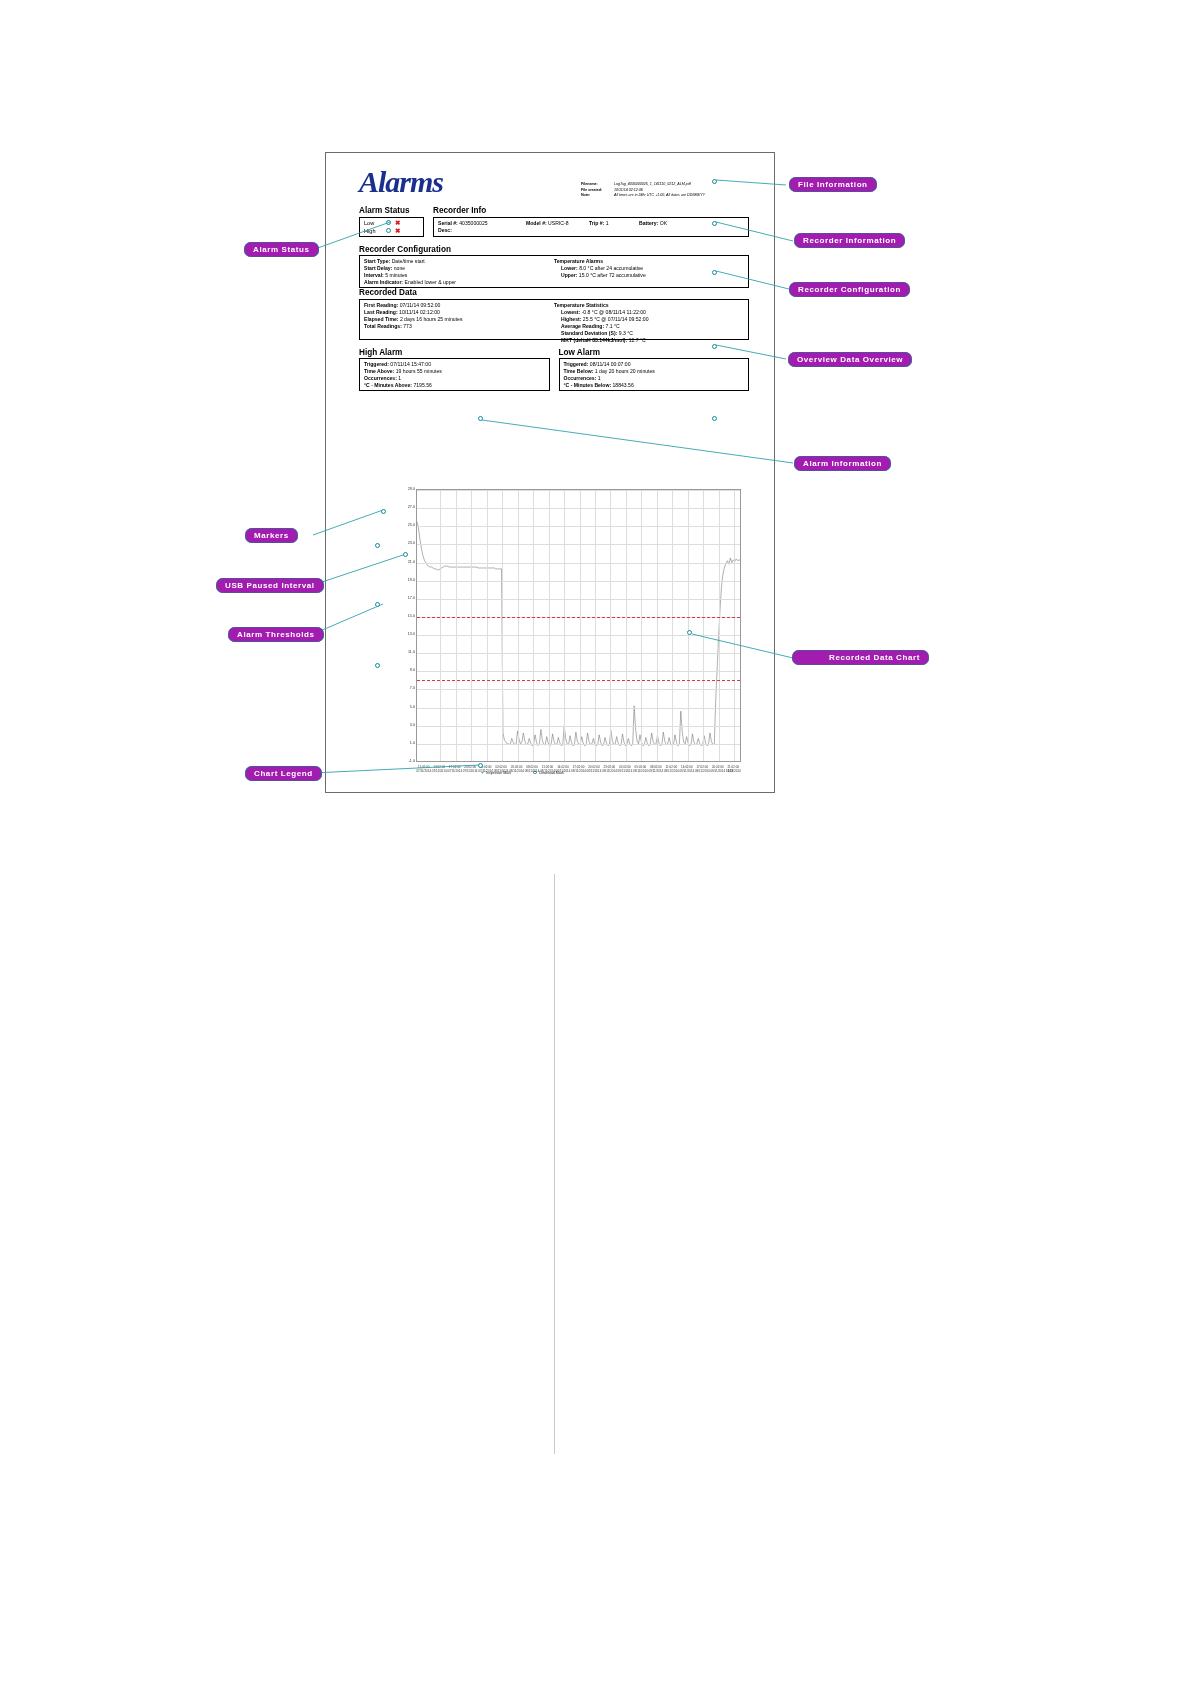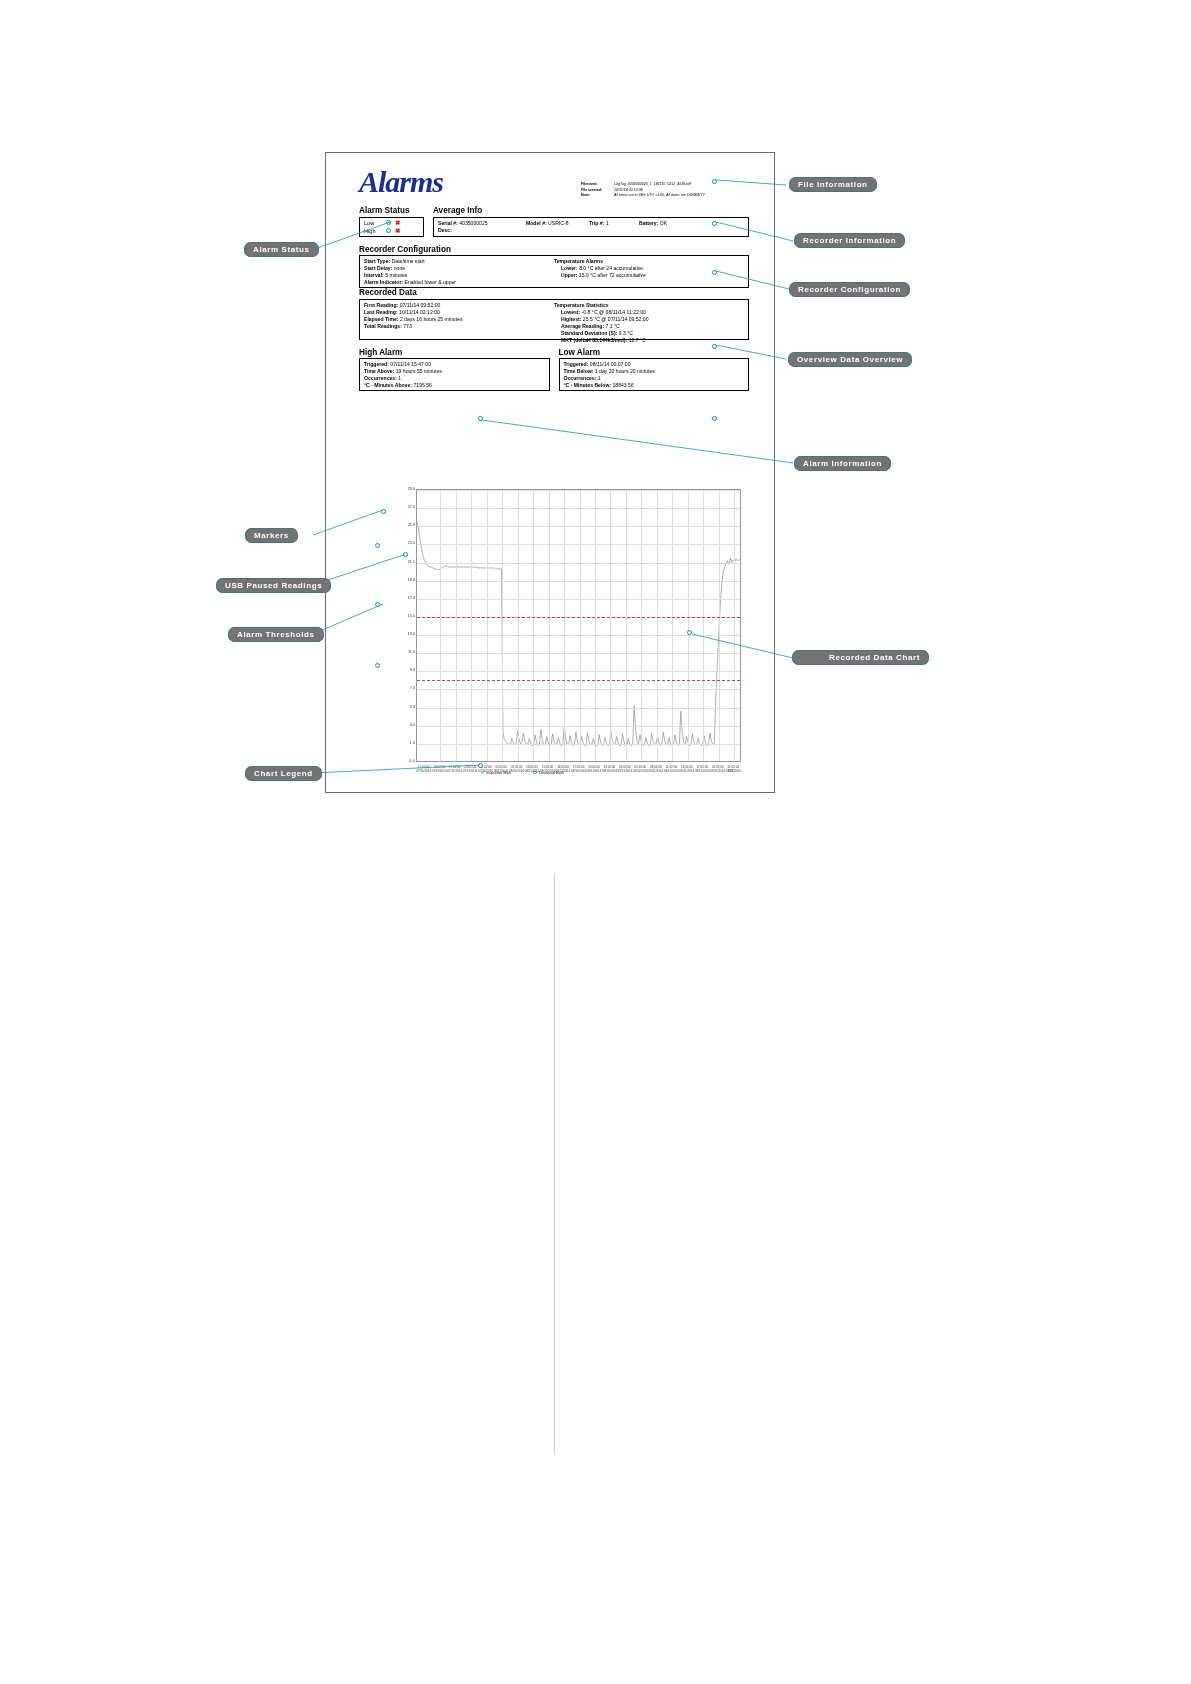--- a/index.html
+++ b/index.html
@@ -61,21 +61,21 @@
   #legend{position:absolute;left:95px;top:285px;font-size:3.6px;color:#222;display:flex;align-items:center;gap:4px;}
   #legend .li{display:flex;align-items:center;gap:2px;}
   .lg-plus{color:#0e8c9a;font-size:5px;line-height:5px;}
   .lg-circ{width:3.6px;height:3.6px;border:0.8px solid #0e8c9a;border-radius:50%;box-sizing:border-box;}
   #pageno{position:absolute;right:8px;top:283px;font-size:4px;color:#333;}
 
   
   .cmk{position:absolute;width:5.4px;height:5.4px;border:1.2px solid #0e8c9a;border-radius:50%;background:#fff;box-sizing:border-box;z-index:6;}
 
   
-  .callout{position:absolute;background:#737373;color:#ffffff;font-size:8px;font-weight:bold;letter-spacing:0.6px;border-radius:7px;padding:3px 9px;white-space:nowrap;box-shadow:0 0 0 0.6px #0d7f90 inset;}
+  .callout{position:absolute;background:#a21caf;color:#ffffff;font-size:8px;font-weight:bold;letter-spacing:0.6px;border-radius:7px;padding:3px 9px;white-space:nowrap;box-shadow:0 0 0 0.6px #0d7f90 inset;}
   svg#leads{position:absolute;left:0;top:0;width:1191px;height:1684px;pointer-events:none;}
   .lead{stroke:#2fa3ae;stroke-width:0.9;fill:none;}
 
   
   #rule{position:absolute;left:554px;top:874px;width:0;height:580px;border-left:1px solid #c9c9c9;}
 </style>
 </head>
 <body>
 
 <div id="sheet">
@@ -108,21 +108,21 @@
             <span class="xmark">✖</span>
           </div>
           <div class="arow">
             <span class="lbl">High</span>
             <span class="marker"></span>
             <span class="xmark">✖</span>
           </div>
         </div>
       </div>
       <div id="rinfo-wrap">
-        <div class="sec-title">Average Info</div>
+        <div class="sec-title">Recorder Info</div>
         <div id="rinfo" class="box" style="margin-top:1.5px;">
           <div class="line1">
             <span class="ri-serial">
               <b>Serial #:</b>
               <span>4035000025</span>
             </span>
             <span class="ri-model">
               <b>Model #:</b>
               <span>USRIC-8</span>
             </span>
@@ -328,16 +328,16 @@
   <path class="lead" d="M313 773 L480 765"></path>
 </svg>
 
 <div class="callout" style="left:789px;top:177px;">File Information</div>
 <div class="callout" style="left:794px;top:233px;">Recorder Information</div>
 <div class="callout" style="left:244px;top:242px;">Alarm Status</div>
 <div class="callout" style="left:789px;top:282px;">Recorder Configuration</div>
 <div class="callout" style="left:788px;top:352px;">Overview Data Overview</div>
 <div class="callout" style="left:794px;top:456px;">Alarm Information</div>
 <div class="callout" style="left:245px;top:528px;">Markers</div>
-<div class="callout" style="left:216px;top:578px;">USB Paused Readings</div>
+<div class="callout" style="left:216px;top:578px;">USB Paused Interval</div>
 <div class="callout" style="left:228px;top:627px;border-radius:7px;">Alarm Thresholds</div>
 <div class="callout" style="left:792px;top:650px;padding-left:37px;">Recorded Data Chart</div>
 <div class="callout" style="left:245px;top:766px;">Chart Legend</div>
 
 </body></html>

